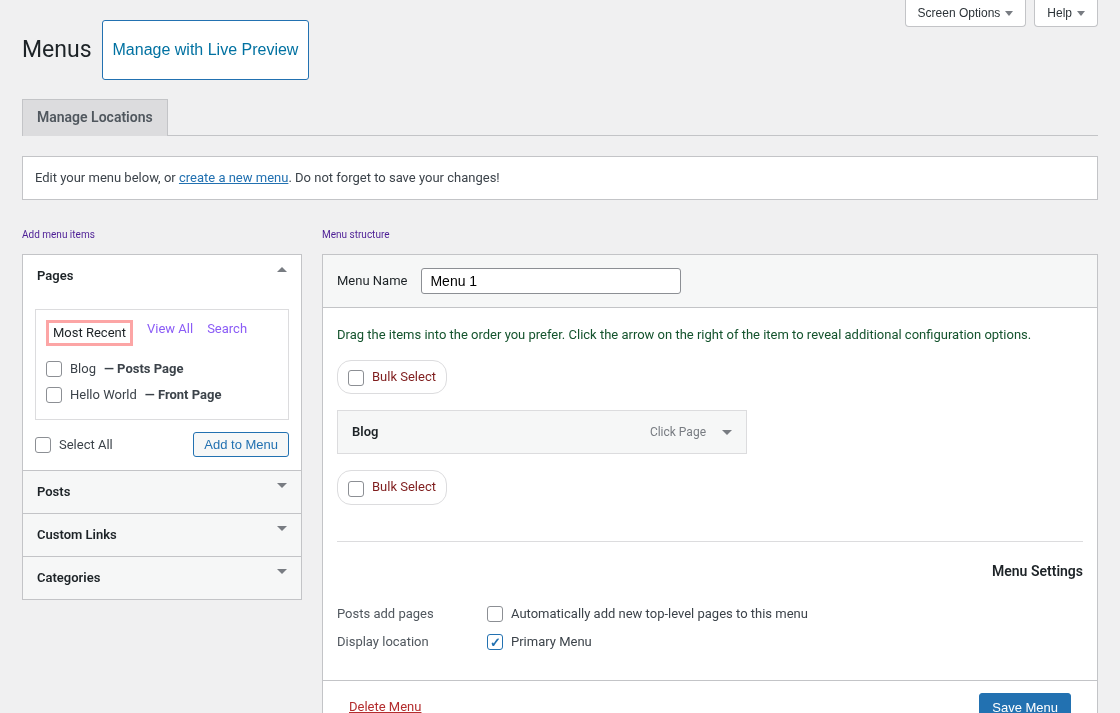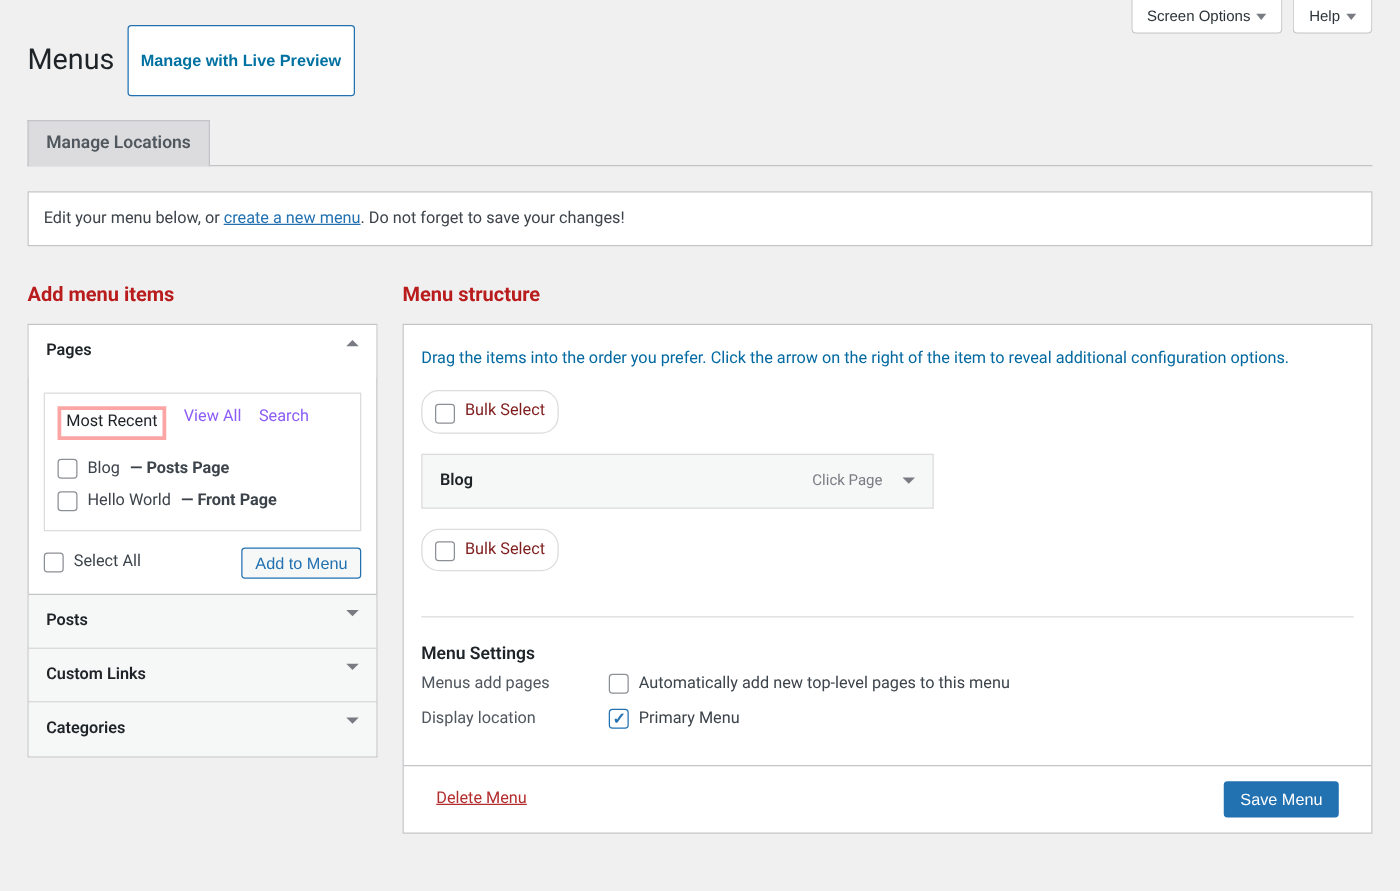--- a/index.html
+++ b/index.html
@@ -46,24 +46,24 @@
     h1 {
       font-size: 23px;
       font-weight: 400;
       color: #1d2327;
     }
     .live-preview-btn {
       background: #fff;
       border: 1px solid #2271b1;
       color: #0071a1;
       padding: 20px 10px;
-      font-size: 13px;
+      font-size: 16px;
       cursor: pointer;
       border-radius: 3px;
-      font-weight: 700;
+      font-weight: 400;
     }
     .nav-tabs {
       border-bottom: 1px solid #c3c4c7;
       display: flex;
       gap: 6px;
     }
     .nav-tab {
       background: #dcdcde;
       border: 1px solid #c3c4c7;
       border-bottom: none;
@@ -93,23 +93,23 @@
       text-decoration: underline;
     }
     .columns {
       display: flex;
       gap: 20px;
       margin-top: 28px;
     }
     .col-left { width: 280px; flex-shrink: 0; }
     .col-right { flex: 1; }
     h2 {
-      font-size: 16px;
-      font-weight: 700;
-      color: #b91c1c;
+      font-size: 10px;
+      font-weight: 400;
+      color: #4c1d95;
       margin-bottom: 12px;
     }
     .accordion {
       border: 1px solid #c3c4c7;
       background: #fff;
     }
     .acc-item { border-bottom: 1px solid #c3c4c7; }
     .acc-item:last-child { border-bottom: none; }
     .acc-head {
       background: #f6f7f7;
@@ -172,21 +172,21 @@
       content: "✓";
       position: absolute;
       left: 2px; top: -1px;
       color: #2271b1;
       font-size: 13px;
       font-weight: bold;
     }
     .acc-footer {
       display: flex;
       justify-content: space-between;
-      align-items: flex-end;
+      align-items: flex-start;
       padding-top: 12px;
     }
     .btn-secondary {
       background: #f6f7f7;
       border: 1px solid #2271b1;
       color: #2271b1;
       padding: 4px 10px;
       font-size: 13px;
       cursor: pointer;
       border-radius: 3px;
@@ -205,21 +205,21 @@
     }
     .menu-header label { font-size: 13px; color: #1d2327; }
     .menu-name-input {
       width: 260px;
       padding: 4px 8px;
       border: 1px solid #8c8f94;
       border-radius: 3px;
       font-size: 14px;
     }
     .menu-main { padding: 18px 14px; }
-    .hint { font-size: 13px; color: #0369a1; margin-bottom: 16px; }
+    .hint { font-size: 13px; color: #14532d; margin-bottom: 16px; }
     .bulk-select {
       display: inline-flex;
       align-items: flex-end;
       gap: 8px;
       border: 1px solid #dcdcde;
       padding: 7px 10px;
       border-radius: 14px;
       font-size: 13px;
       color: #7f1d1d;
       cursor: pointer;
@@ -234,21 +234,21 @@
       display: flex;
       justify-content: space-between;
       align-items: center;
     }
     .menu-item-left { font-weight: 600; color: #1d2327; }
     .menu-item-right {
       display: flex; align-items: center; gap: 16px;
       color: #787c82; font-size: 12px;
     }
     .menu-hr { border: none; border-top: 1px solid #dcdcde; margin: 20px 0; }
-    h3 { font-size: 14px; font-weight: 600; color: #1d2327; margin-bottom: 4px; }
+    h3 { font-size: 14px; font-weight: 600; color: #1d2327; margin-bottom: 24px; text-align: right; }
     .settings-row {
       display: flex;
       align-items: center;
       margin-bottom: 10px;
     }
     .settings-row .label { width: 150px; color: #50575e; font-size: 13px; }
     .settings-row .val { display: flex; align-items: center; gap: 8px; font-size: 13px; }
     .menu-footer {
       border-top: 1px solid #c3c4c7;
       padding: 12px 26px;
@@ -350,20 +350,24 @@
             <span>Categories</span>
             <span class="arrow-dn"></span>
           </div>
         </div>
       </div>
     </div>
 
     <div class="col-right">
       <h2>Menu structure</h2>
       <div class="menu-box">
+        <div class="menu-header">
+          <label>Menu Name</label>
+          <input class="menu-name-input" type="text" value="Menu 1" style="">
+        </div>
         <div class="menu-main">
           <p class="hint">Drag the items into the order you prefer. Click the arrow on the right of the item to reveal additional configuration options.</p>
           <div class="bulk-select">
             <span class="checkbox"></span>
             <span>Bulk Select</span>
           </div>
           <div class="menu-list">
             <div class="menu-item">
               <span class="menu-item-left">Blog</span>
               <span class="menu-item-right">
@@ -372,21 +376,21 @@
               </span>
             </div>
           </div>
           <div class="bulk-select">
             <span class="checkbox"></span>
             <span>Bulk Select</span>
           </div>
           <hr class="menu-hr">
           <h3>Menu Settings</h3>
           <div class="settings-row">
-            <div class="label">Menus add pages</div>
+            <div class="label">Posts add pages</div>
             <div class="val">
               <span class="checkbox"></span>
               <span>Automatically add new top-level pages to this menu</span>
             </div>
           </div>
           <div class="settings-row">
             <div class="label">Display location</div>
             <div class="val">
               <span class="checkbox checked"></span>
               <span>Primary Menu</span>

